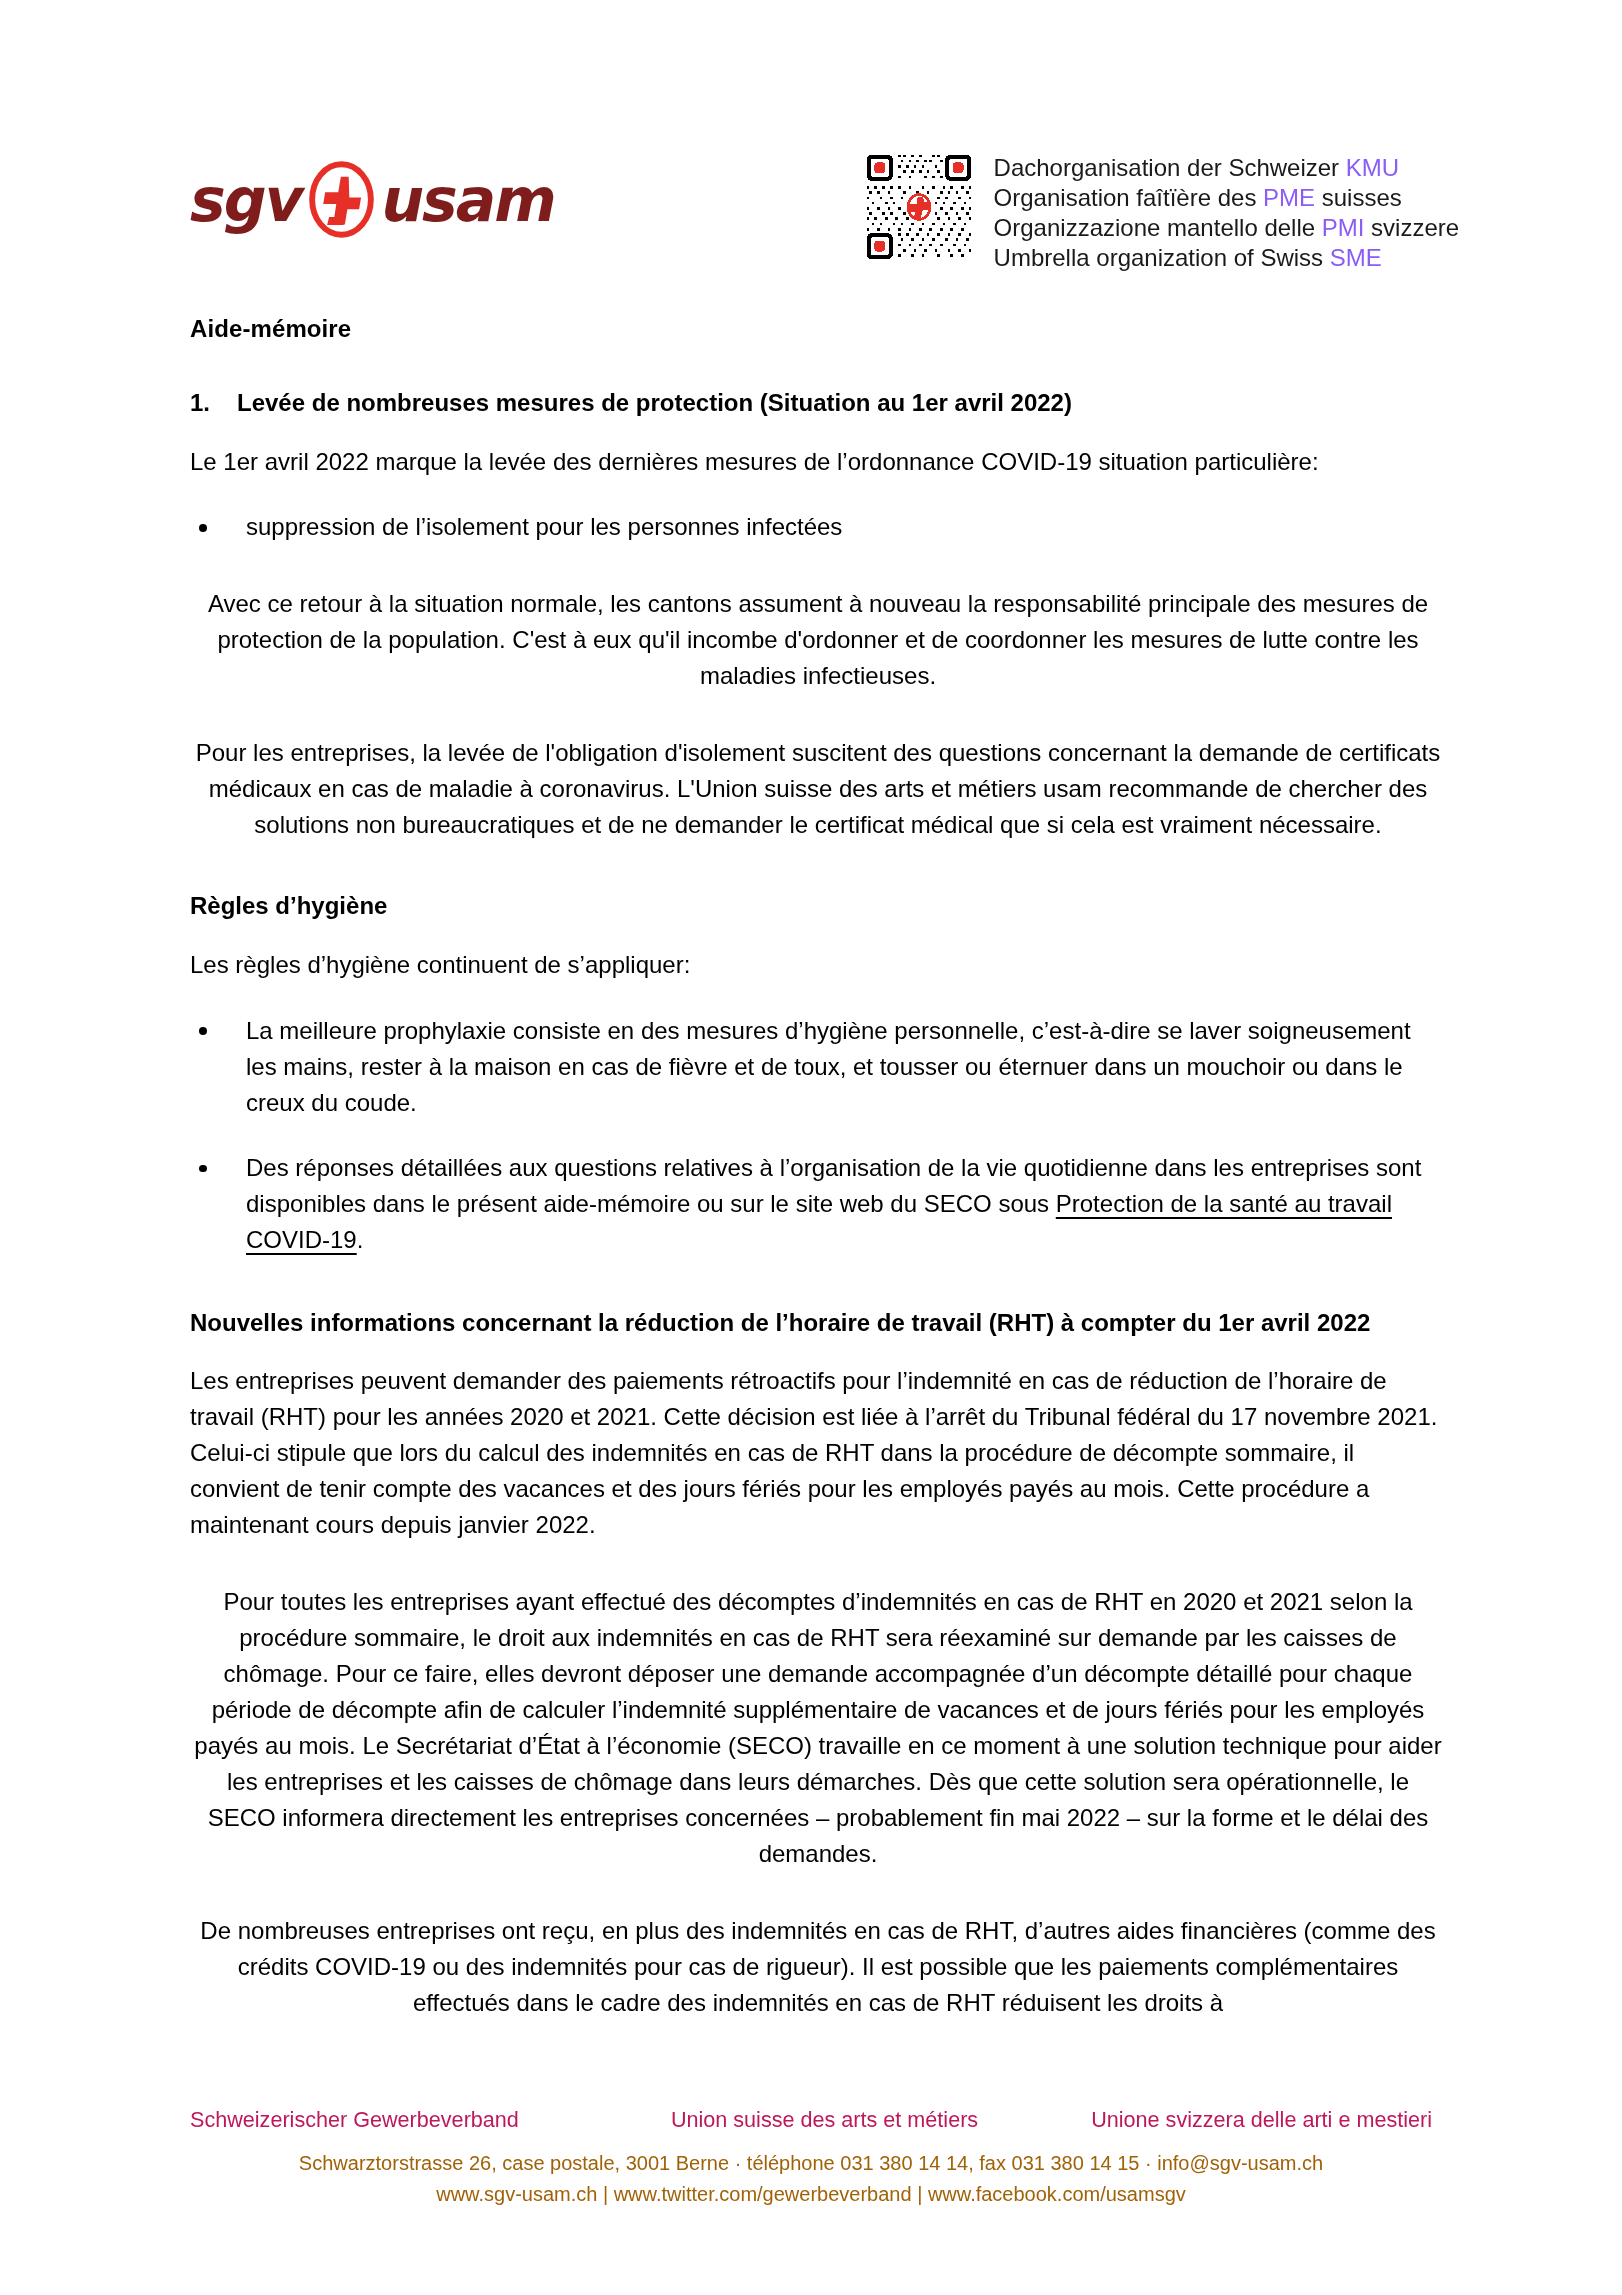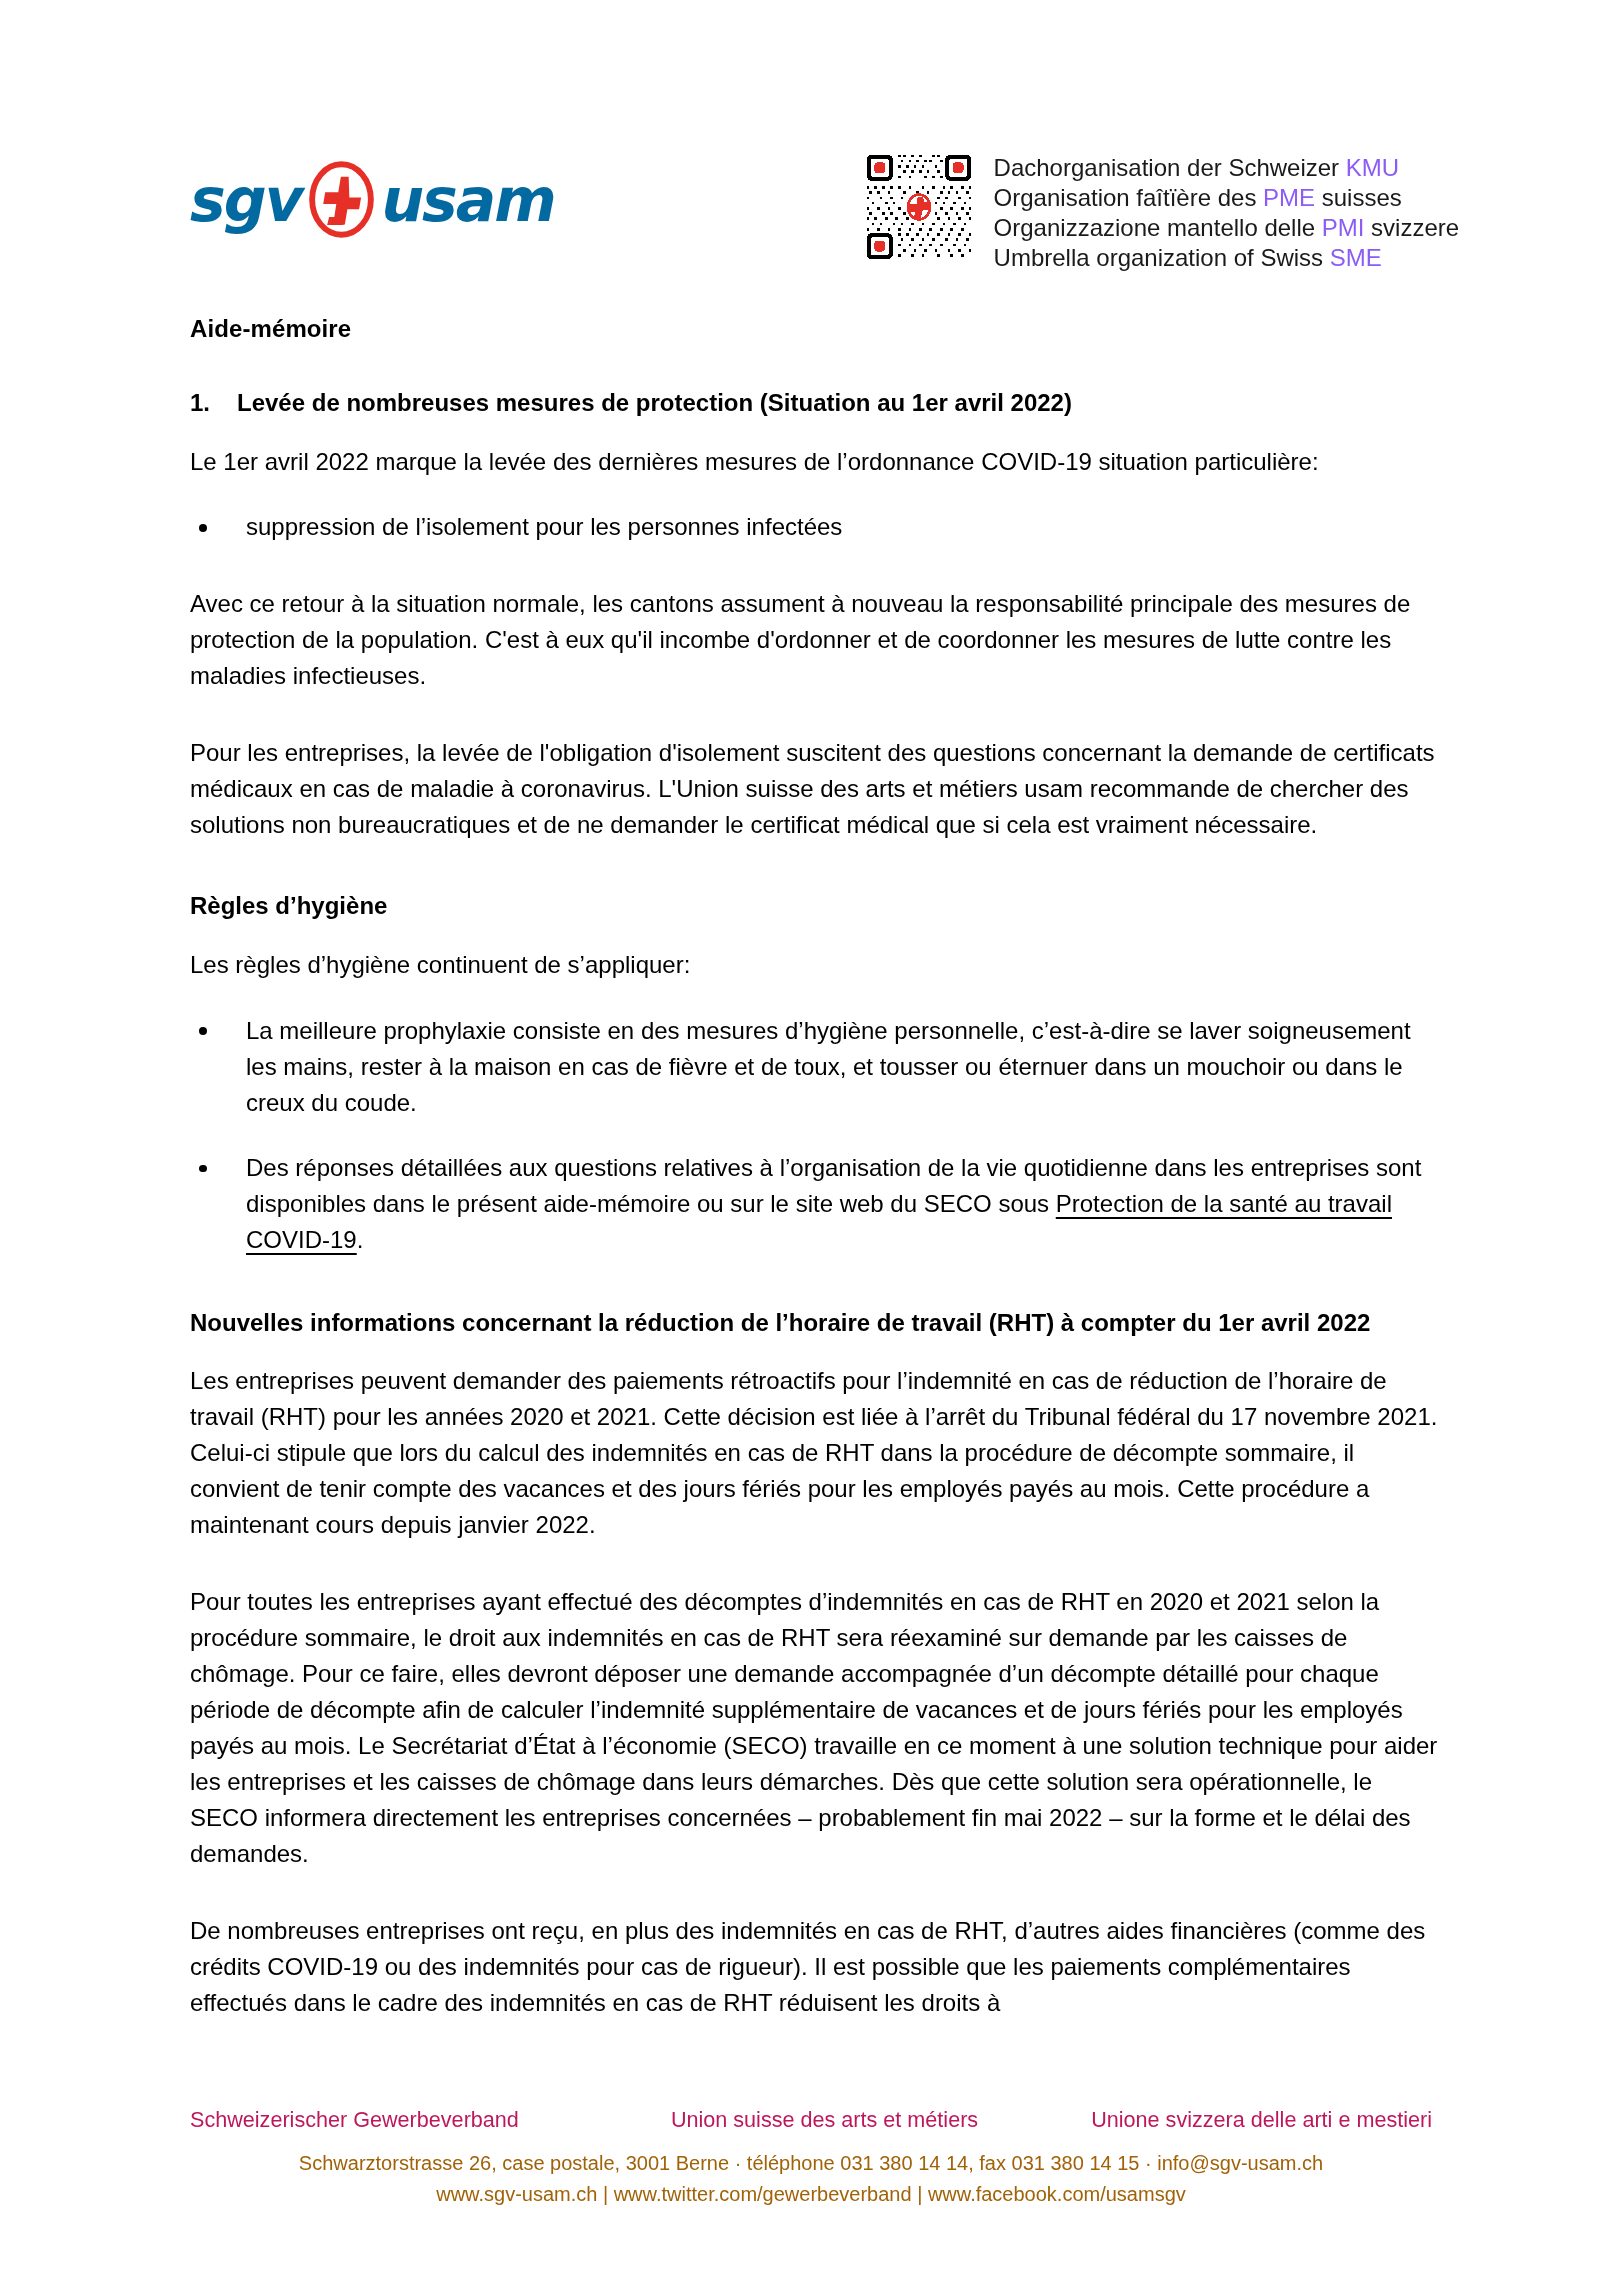--- a/index.html
+++ b/index.html
@@ -35,21 +35,21 @@
     display: flex;
     align-items: center;
     height: 79px;
   }
   .logo-text {
     font-family: "DejaVu Sans", sans-serif;
     font-size: 60px;
     font-weight: 700;
     font-style: italic;
     letter-spacing: -2px;
-    color: #0369a1;
+    color: #7f1d1d;
     line-height: 1;
   }
   .logo-mark {
     position: relative;
     width: 77px;
     height: 77px;
     margin: 0 1.3px 0 1.3px;
     flex: 0 0 auto;
   }
 
@@ -129,20 +129,21 @@
     font-size: 24px;
     line-height: 36px;
     margin: 25px 0 0 0;
     text-align: left;
   }
   p.body-text.tight {
     margin-top: 22px;
   }
   p.body-text.gap {
     margin-top: 41px;
+    text-align: center;
   }
   ul.bullets {
     list-style: none;
     margin: 19.6px 0 0 0;
     padding: 0;
   }
   ul.bullets li {
     position: relative;
     font-size: 24px;
     line-height: 36px;

